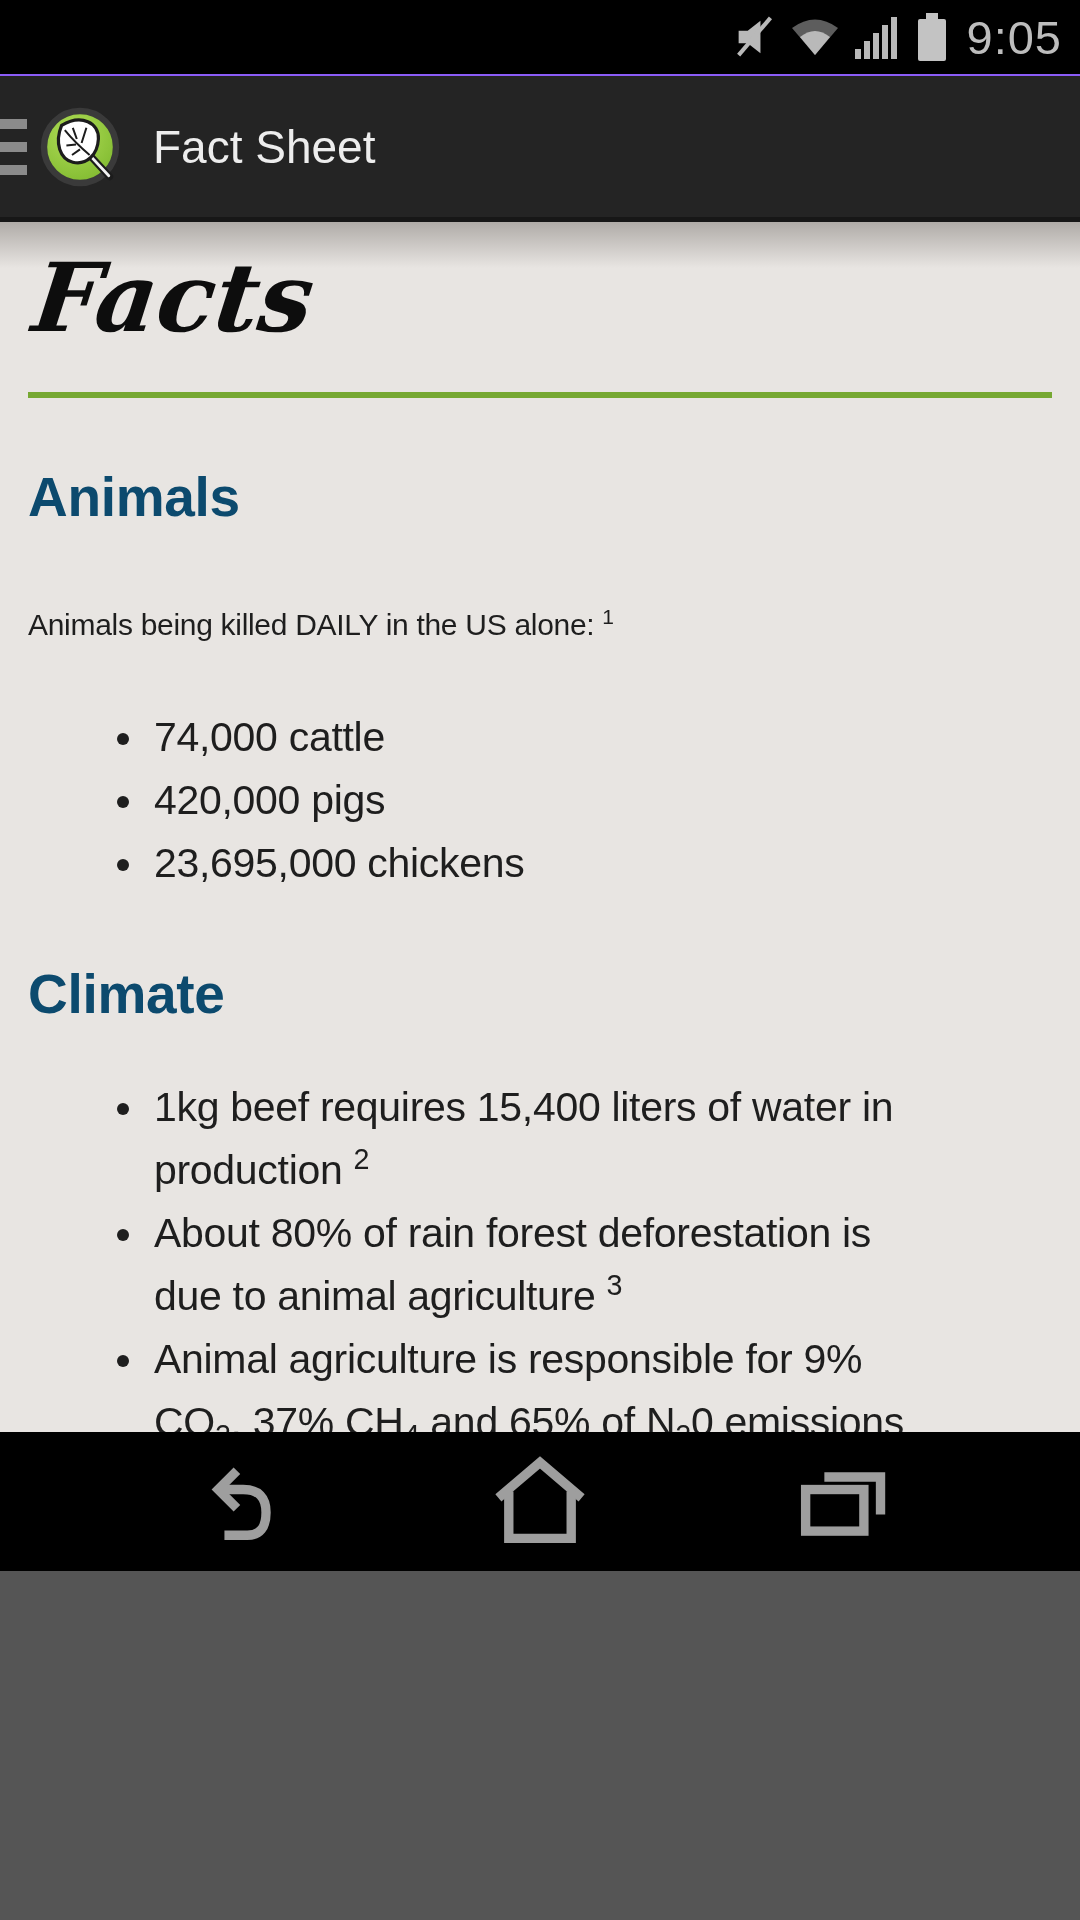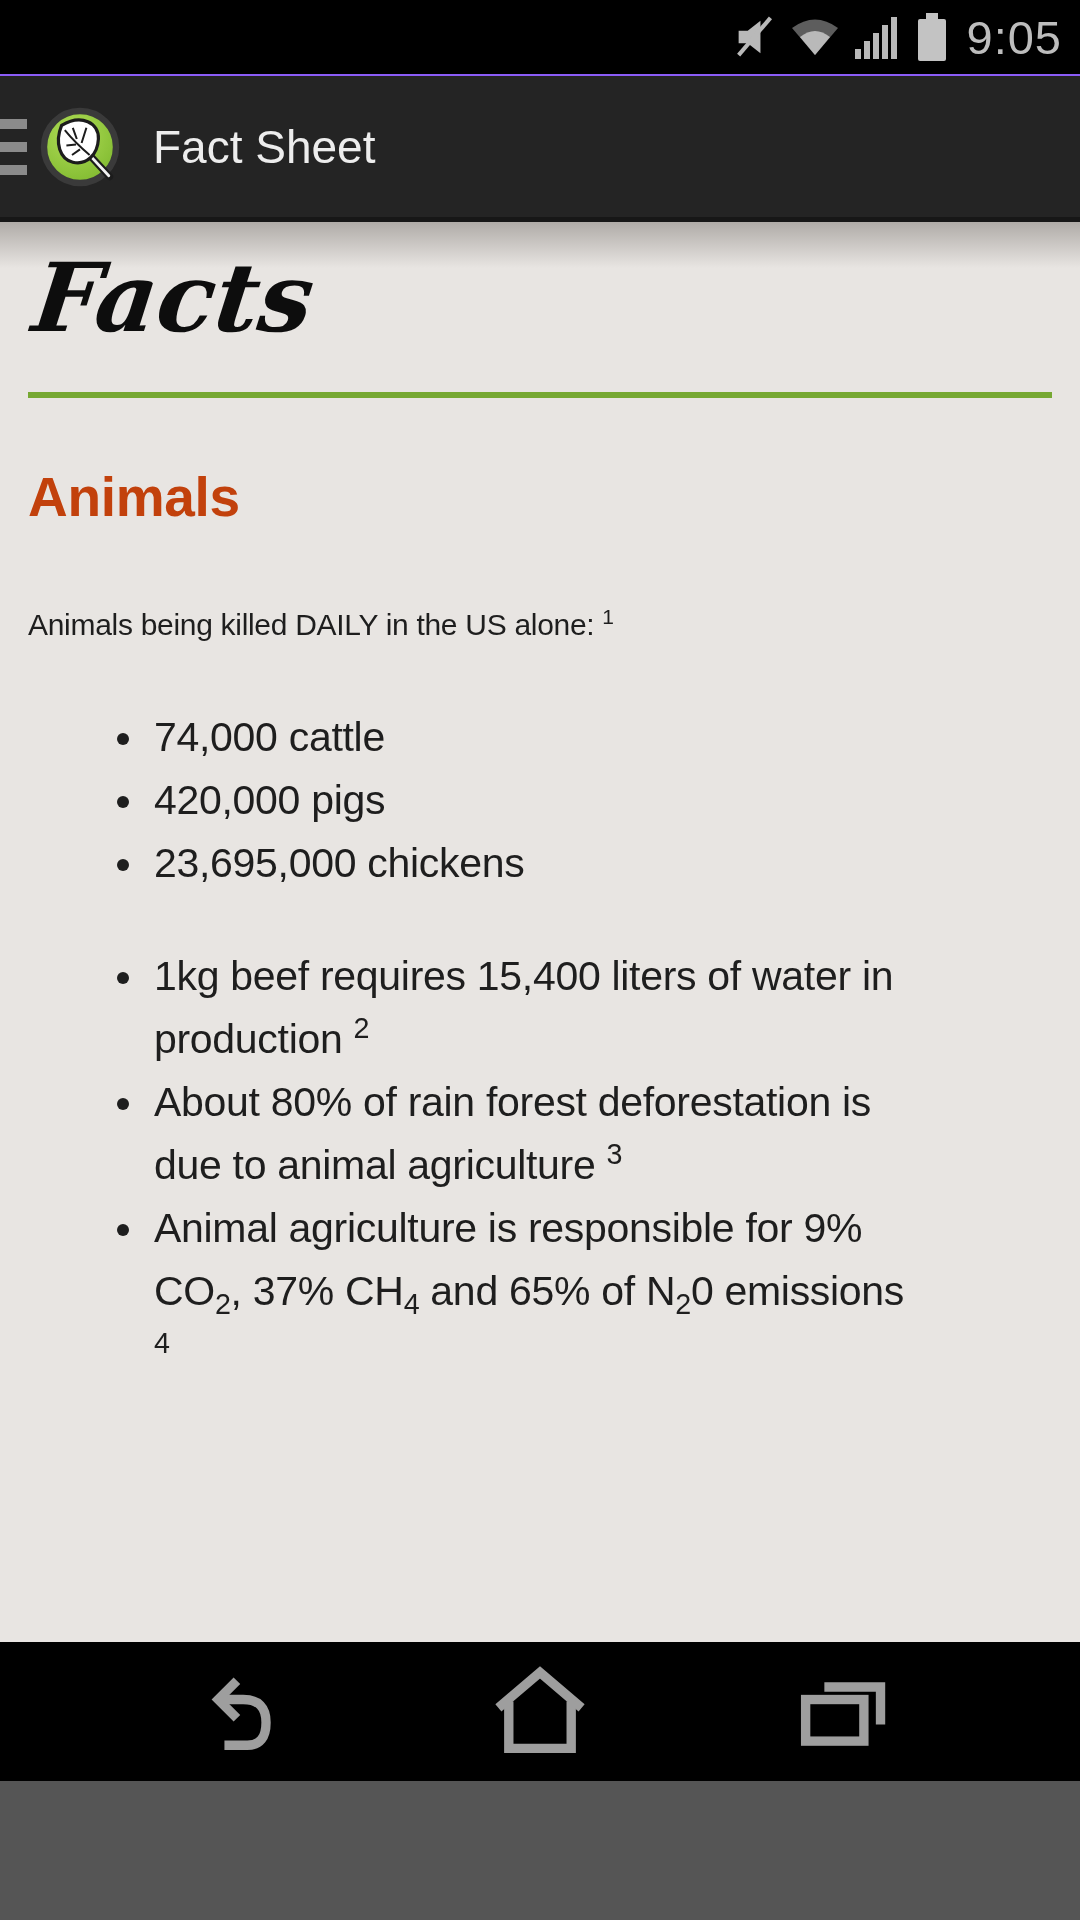--- a/index.html
+++ b/index.html
@@ -1,17 +1,17 @@
 <!DOCTYPE html>
 <html><head>
 <meta charset="utf-8">
 <style>
   html,body{margin:0;padding:0;background:#555;}
   .screen{
-    position:relative;width:1080px;height:1781px;overflow:hidden;
+    position:relative;width:1080px;height:1571px;overflow:hidden;
     background:var(--content-bg,#e8e5e2);
     font-family:"Liberation Sans",sans-serif;
   }
   
   .status-bar{
     height:74px;background:#000;display:flex;align-items:center;
     justify-content:flex-end;padding:0 18px;gap:16px;box-sizing:border-box;
   }
   .sb-icon{display:block;flex:none;}
   .sb-time{font-size:47px;color:#bdbdbd;margin-left:4px;letter-spacing:1px;}
@@ -33,21 +33,21 @@
     color:#1e1e1e;letter-spacing:-0.3px;
   }
   .content::before{content:"";position:absolute;top:0;left:0;right:0;height:46px;
     background:linear-gradient(rgba(45,38,32,.30),rgba(45,38,32,0));pointer-events:none;}
   .facts-title{
     margin:0;padding-top:26px;width:max-content;color:#0d0d0d;
     font-family:"DejaVu Serif",serif;font-style:italic;font-weight:700;font-size:95px;line-height:1.05;
     transform:skewX(-7deg);transform-origin:0 100%;letter-spacing:0;
   }
   .divider{border:0;height:6px;background:var(--accent-green,#76a832);margin:44px 0 0;}
-  .content h2{margin:68px 0 0;font-size:55px;font-weight:700;color:#c2410c;line-height:1.15;}
+  .content h2{margin:68px 0 0;font-size:55px;font-weight:700;color:#0c4a6e;line-height:1.15;}
   .content p{margin:64px 0 0;font-size:30px;line-height:63px;}
   .content ul{margin:50px 0 0;padding:0 0 0 120px;font-size:41px;line-height:63px;}
   .content li{padding-left:6px;}
   sup,sub{font-size:0.7em;line-height:0;}
   sup{vertical-align:super;}
   sub{vertical-align:sub;}
   
   .nav-bar{
     position:absolute;left:0;right:0;bottom:0;height:139px;background:#000;
     display:flex;align-items:center;justify-content:space-around;padding:0 88px;box-sizing:border-box;
@@ -111,20 +111,21 @@
     <hr class="divider">
 
     <h2>Animals</h2>
     <p>Animals being killed DAILY in the US alone: <sup>1</sup></p>
     <ul>
         <li>74,000 cattle</li>
         <li>420,000 pigs</li>
         <li>23,695,000 chickens</li>
       </ul>
 
+    <h2>Climate</h2>
     <ul>
         <li>1kg beef requires 15,400 liters of water in<br>production <sup>2</sup></li>
         <li>About 80% of rain forest deforestation is<br>due to animal agriculture <sup>3</sup></li>
         <li>Animal agriculture is responsible for 9%<br>CO<sub>2</sub>, 37% CH<sub>4</sub> and 65% of N<sub>2</sub>0 emissions<br><sup>4</sup></li>
       </ul>
 
   </div>
 
   <div class="nav-bar">
     <button class="nav-btn">

